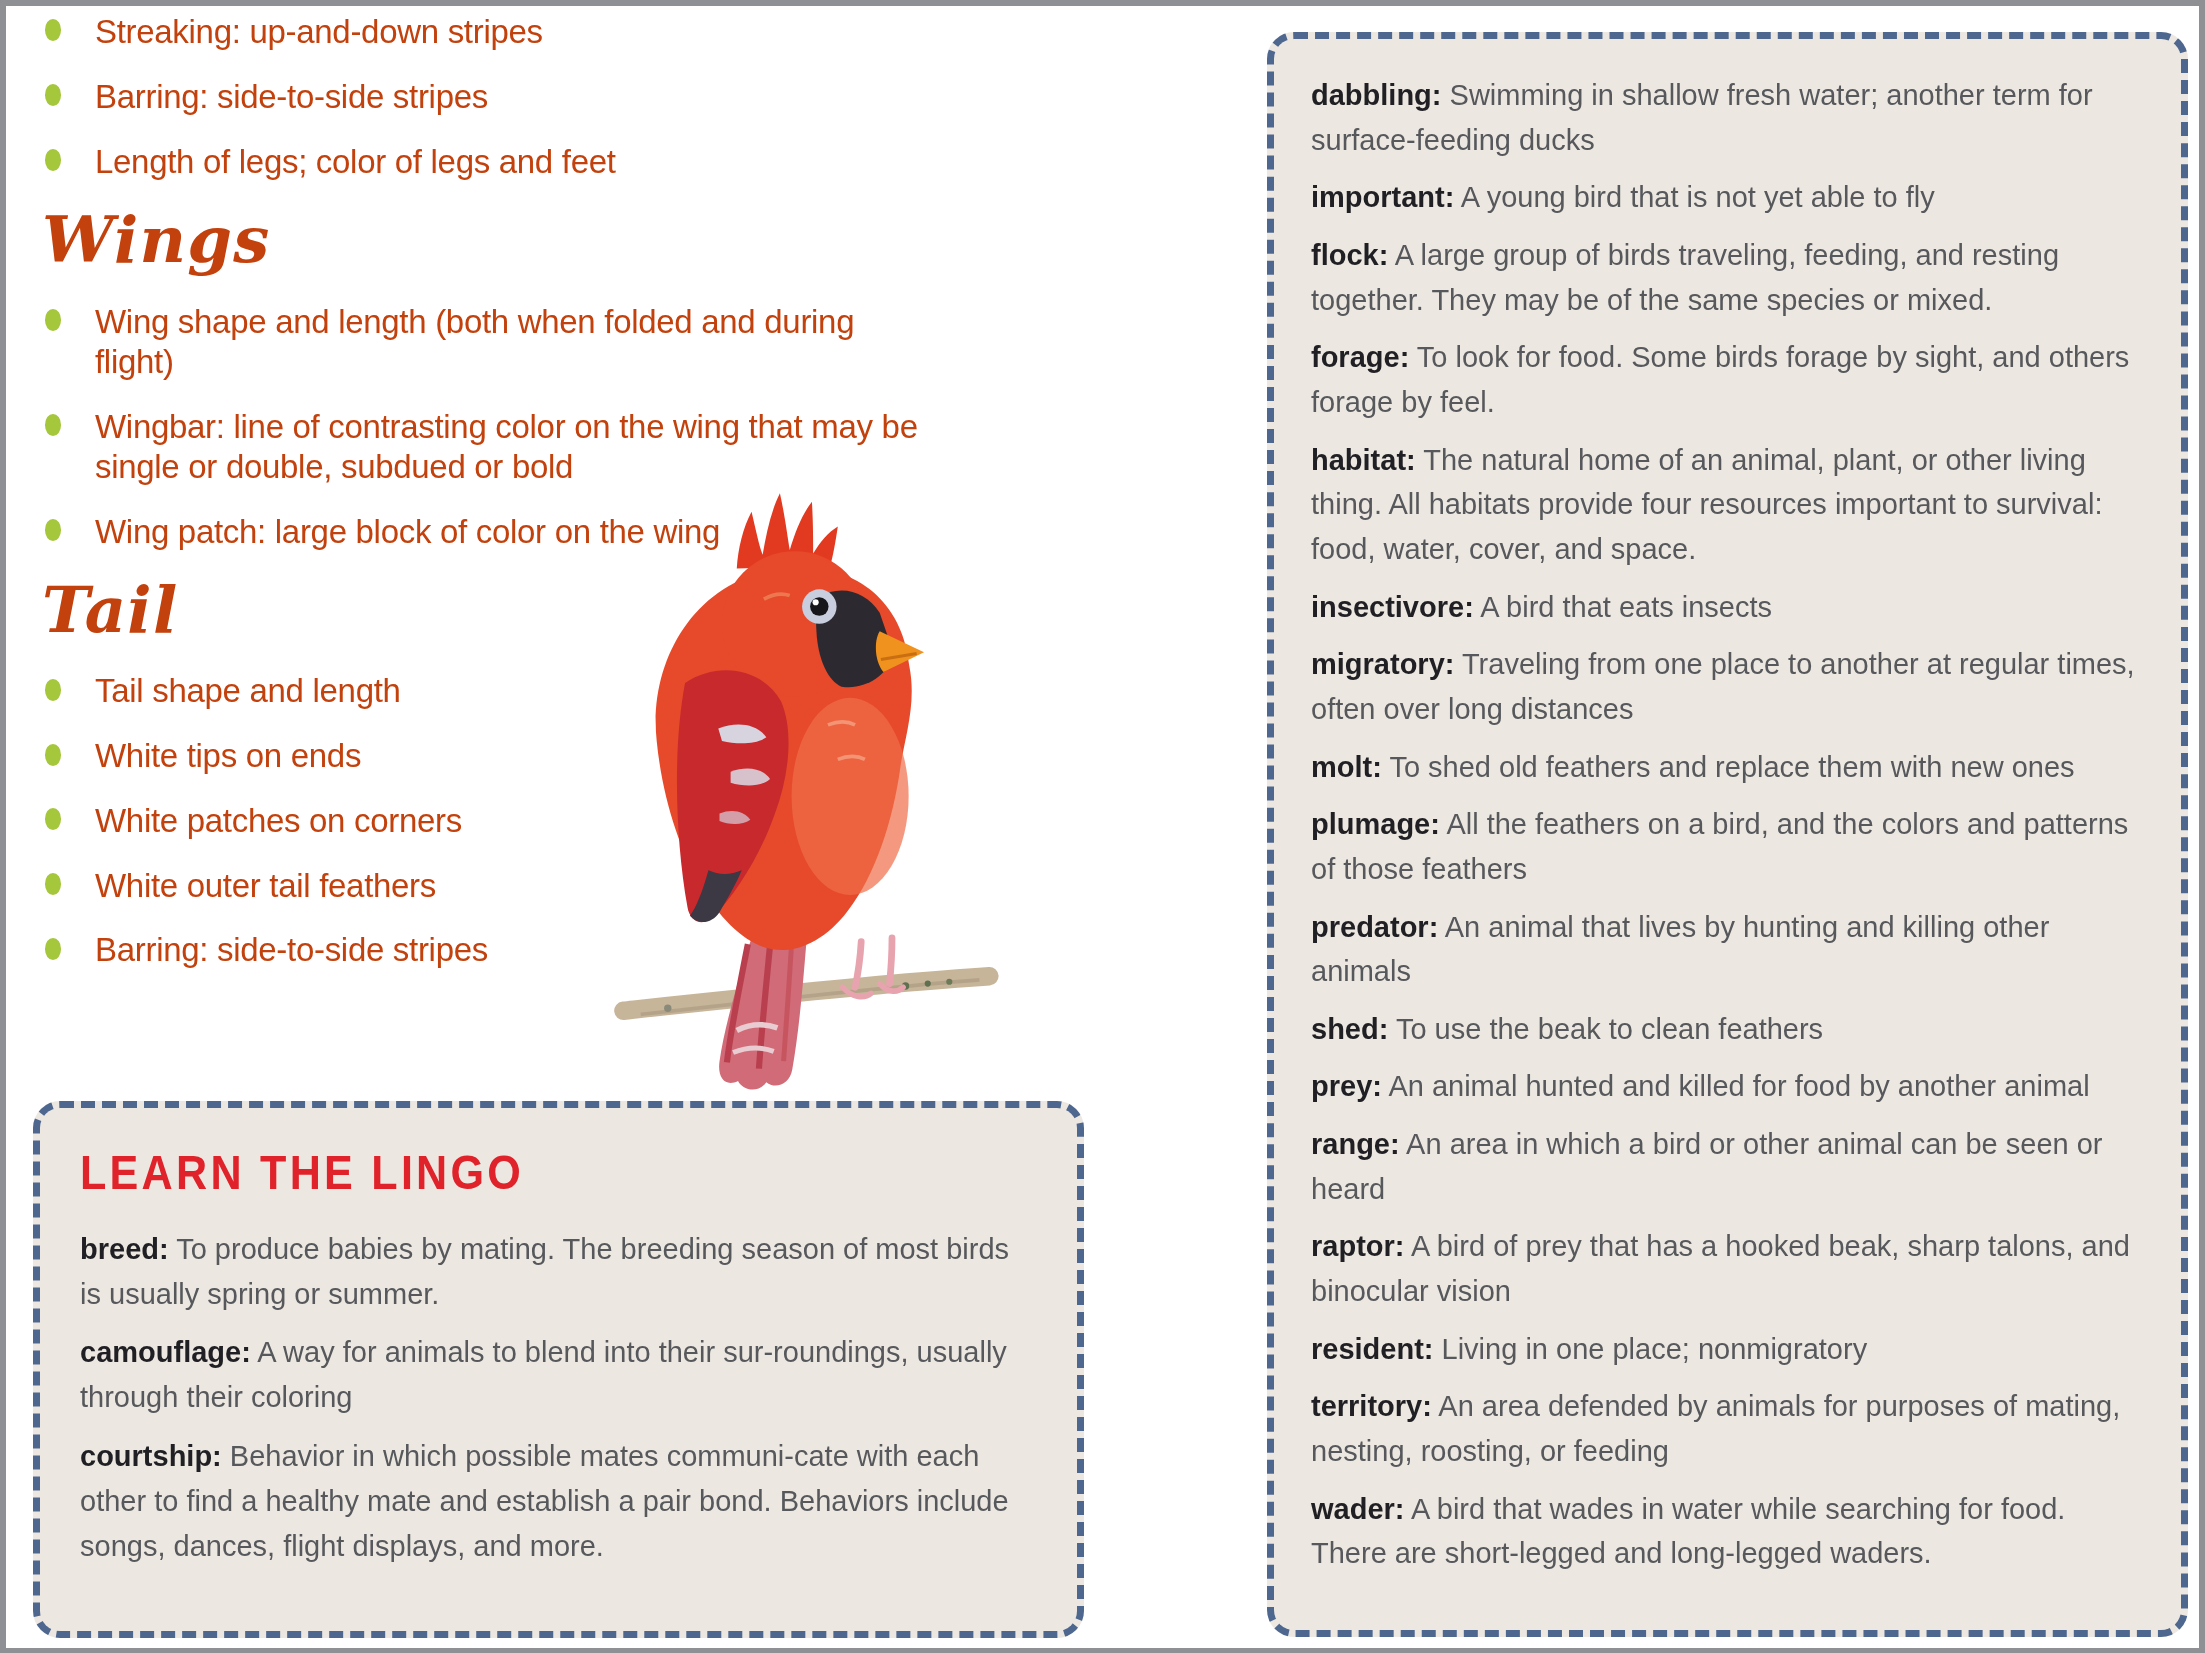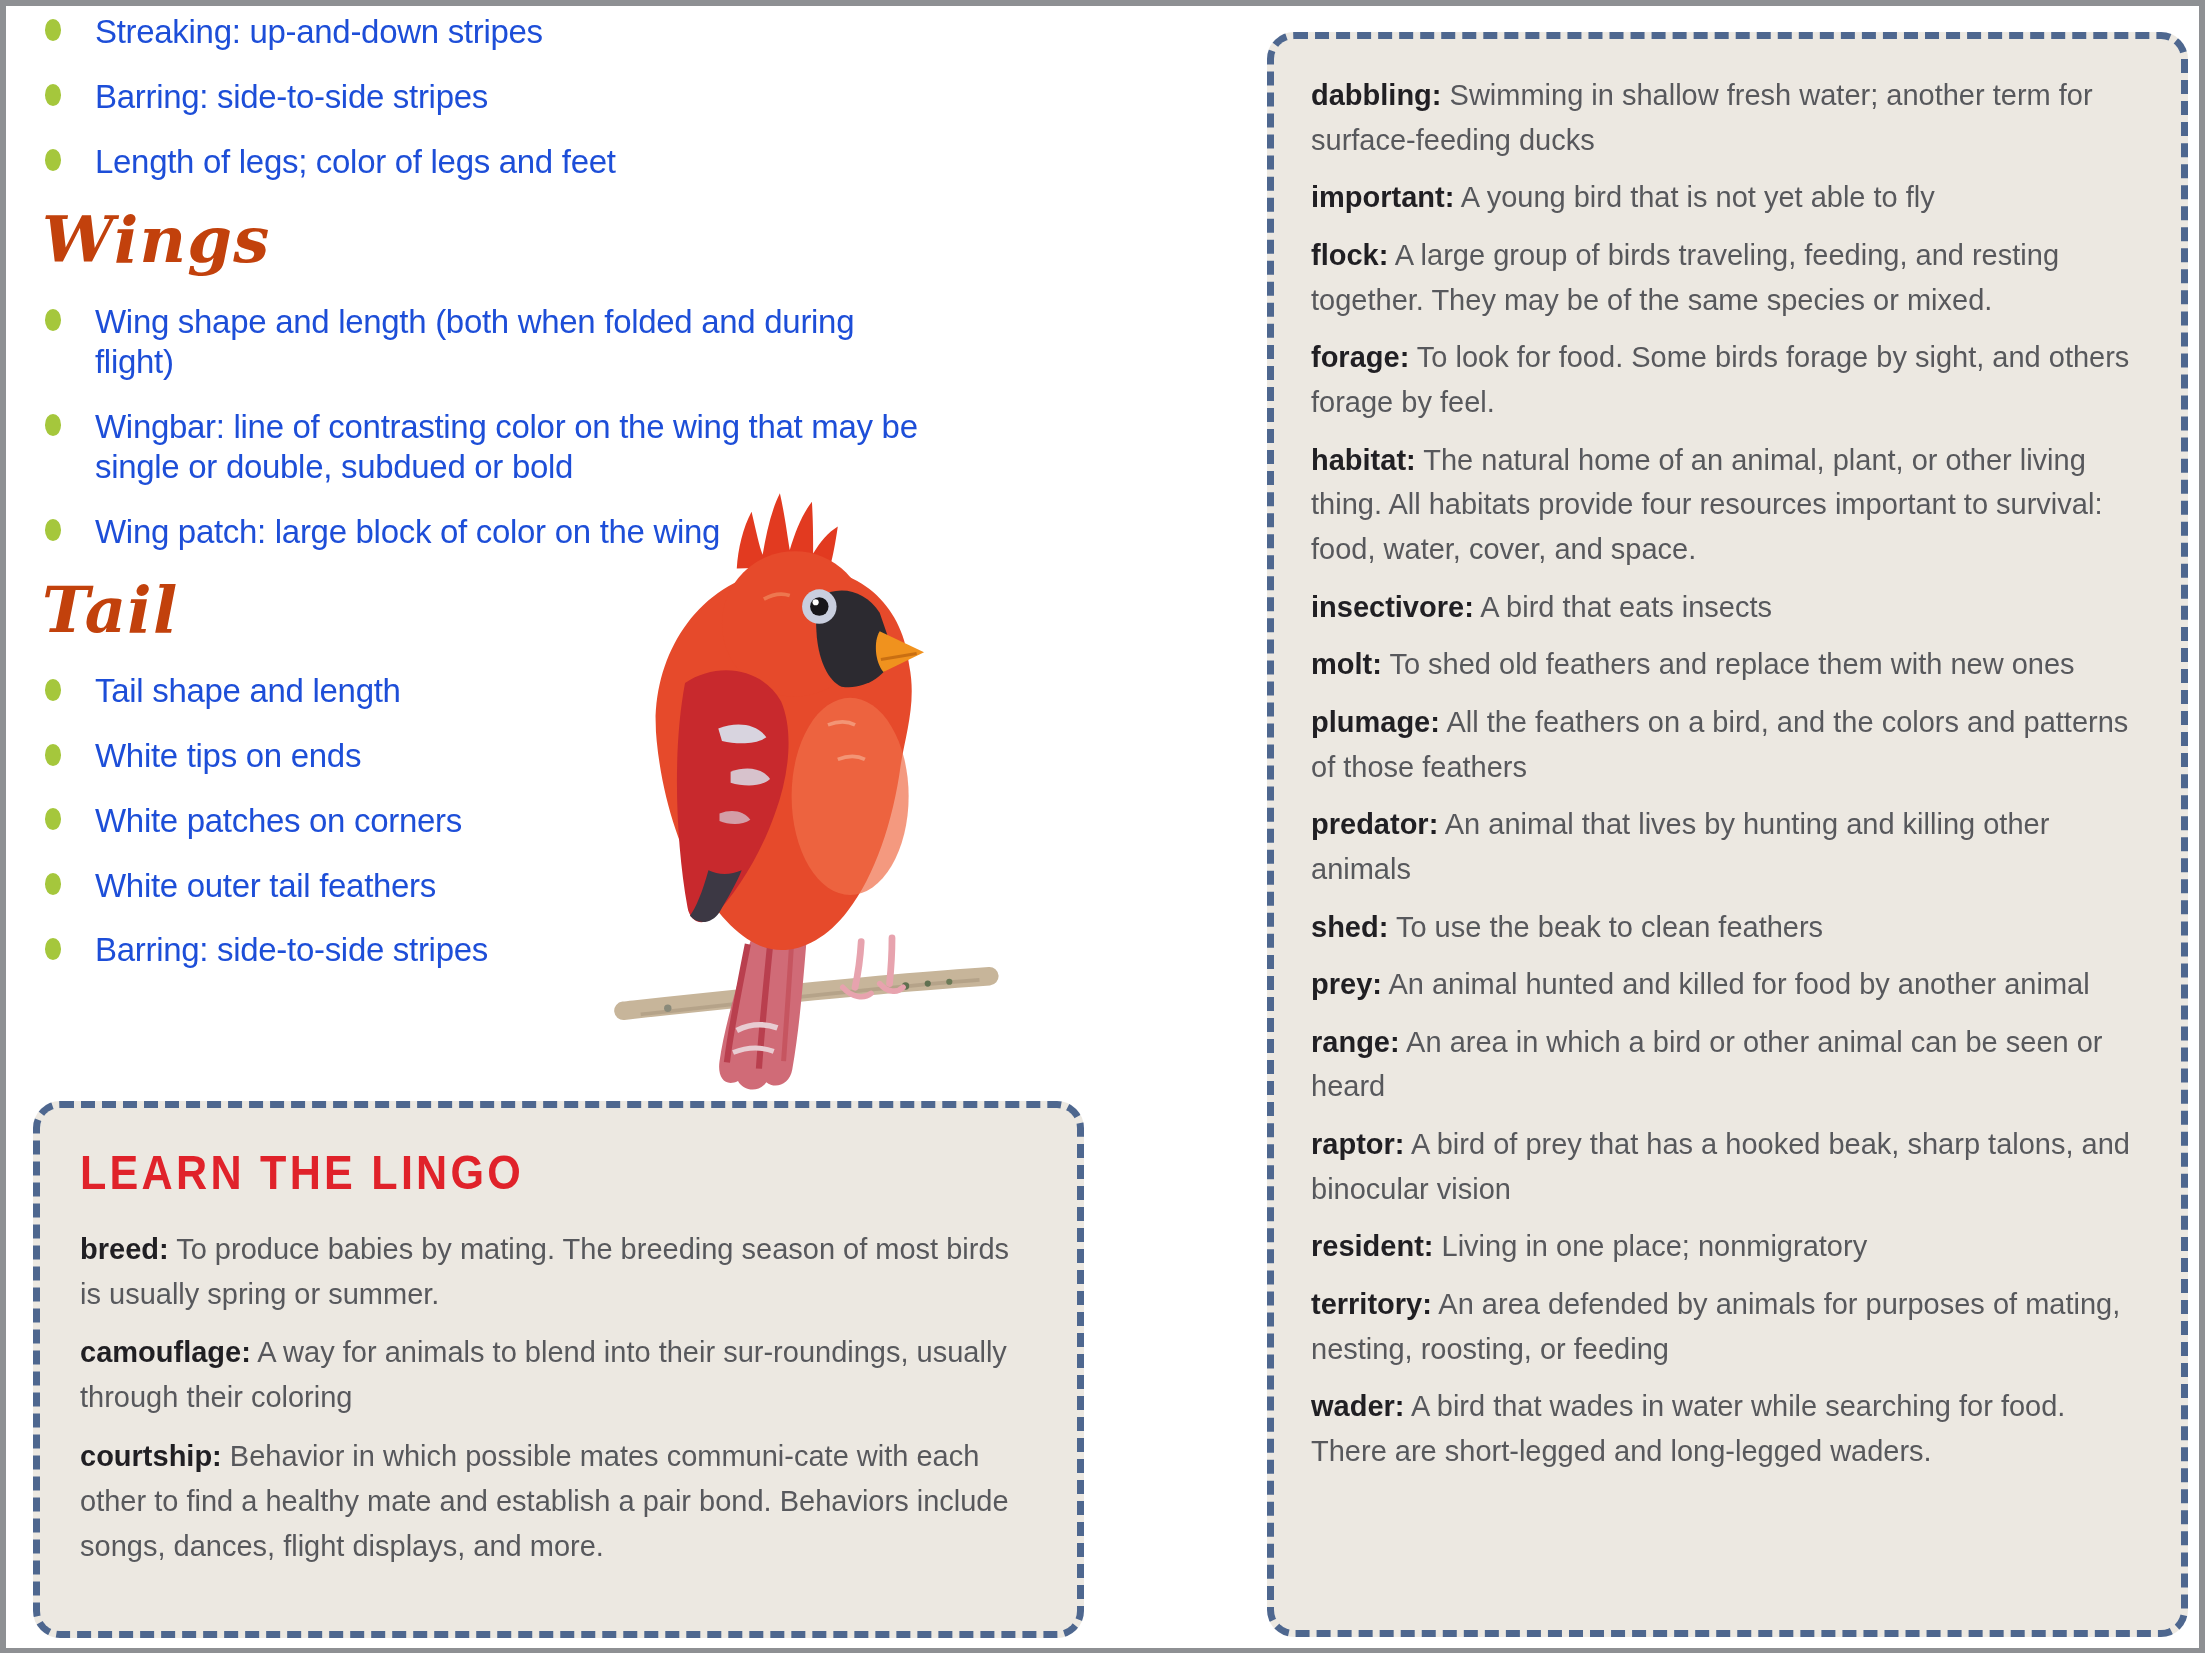--- a/index.html
+++ b/index.html
@@ -6,21 +6,21 @@
   .frame {
     position:relative; width:2205px; height:1654px; box-sizing:border-box;
     border:6.1px solid #8e9093; background:#ffffff; overflow:hidden;
     font-family:"Liberation Sans","DejaVu Sans",sans-serif;
   }
   
   .left-col { position:absolute; left:36px; top:6.1px; width:851px; }
   ul.blist { list-style:none; margin:0; padding:0; }
   ul.blist li {
     position:relative; padding-left:53px; margin-bottom:24.5px;
-    font-size:33px; line-height:1.22; color:#1d4ed8; letter-spacing:-0.3px;
+    font-size:33px; line-height:1.22; color:#c2410c; letter-spacing:-0.3px;
   }
   .dot {
     position:absolute; left:2.5px; top:7.4px; width:16.5px; height:22px;
     border-radius:50%; background:#a5c73c;
   }
   h2.script {
     margin:23px 0 28px 0; font-family:"DejaVu Serif",serif; font-style:italic;
     font-weight:700; font-size:64px; line-height:1.05; color:#c2410c; letter-spacing:1.2px;
   }
   
@@ -137,20 +137,21 @@
     <p class="entry"><b>courtship:</b> <span>Behavior in which possible mates communi-cate with each other to find a healthy mate and establish a pair bond. Behaviors include songs, dances, flight displays, and more.</span></p>
   </aside>
 
   <aside class="dash-box glossary-box">
     <p class="entry"><b>dabbling:</b> <span>Swimming in shallow fresh water; another term for surface-feeding ducks</span></p>
     <p class="entry"><b>important:</b> <span>A young bird that is not yet able to fly</span></p>
     <p class="entry"><b>flock:</b> <span>A large group of birds traveling, feeding, and resting together. They may be of the same species or mixed.</span></p>
     <p class="entry"><b>forage:</b> <span>To look for food. Some birds forage by sight, and others forage by feel.</span></p>
     <p class="entry"><b>habitat:</b> <span>The natural home of an animal, plant, or other living thing. All habitats provide four resources important to survival: food, water, cover, and space.</span></p>
     <p class="entry"><b>insectivore:</b> <span>A bird that eats insects</span></p>
+    <p class="entry"><b>migratory:</b> <span>Traveling from one place to another at regular times, often over long distances</span></p>
     <p class="entry"><b>molt:</b> <span>To shed old feathers and replace them with new ones</span></p>
     <p class="entry"><b>plumage:</b> <span>All the feathers on a bird, and the colors and patterns of those feathers</span></p>
     <p class="entry"><b>predator:</b> <span>An animal that lives by hunting and killing other animals</span></p>
     <p class="entry"><b>shed:</b> <span>To use the beak to clean feathers</span></p>
     <p class="entry"><b>prey:</b> <span>An animal hunted and killed for food by another animal</span></p>
     <p class="entry"><b>range:</b> <span>An area in which a bird or other animal can be seen or heard</span></p>
     <p class="entry"><b>raptor:</b> <span>A bird of prey that has a hooked beak, sharp talons, and binocular vision</span></p>
     <p class="entry"><b>resident:</b> <span>Living in one place; nonmigratory</span></p>
     <p class="entry"><b>territory:</b> <span>An area defended by animals for purposes of mating, nesting, roosting, or feeding</span></p>
     <p class="entry"><b>wader:</b> <span>A bird that wades in water while searching for food. There are short-legged and long-legged waders.</span></p>

